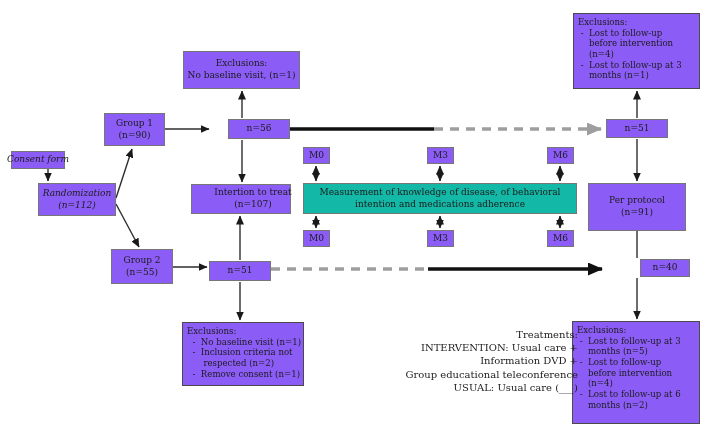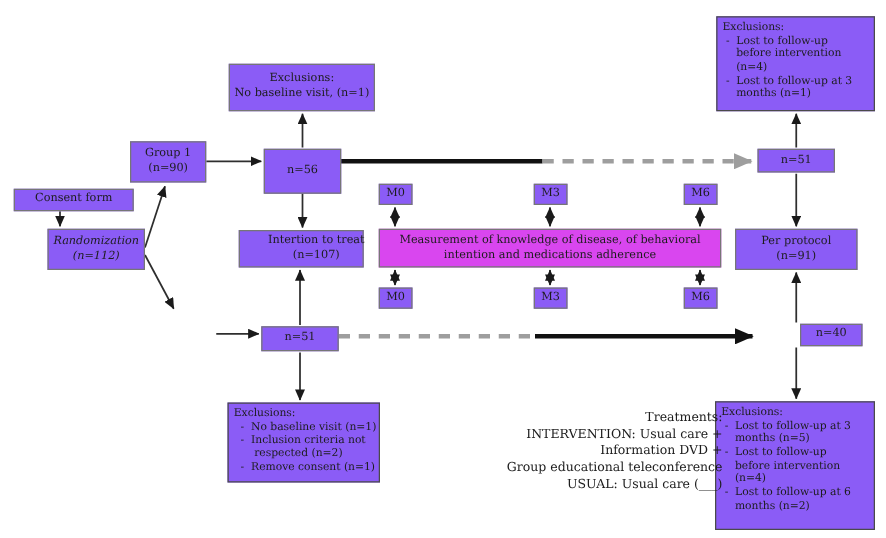--- a/index.html
+++ b/index.html
@@ -12,21 +12,21 @@
   .box {
     position:absolute; box-sizing:border-box; background:#8b5cf6;
     border:1.7px solid #767676; display:flex; align-items:center;
     justify-content:center; text-align:center; white-space:pre;
   }
   .box.dark { border-color:#4a4a4a; }
   .box.left {
     align-items:flex-start; justify-content:flex-start; text-align:left;
     padding:3px 4px; font-size:8.6px; line-height:1.24;
   }
-  .box.fill { background:#d946ef; }
+  .box.fill { background:#14b8a6; }
   .freetext {
     position:absolute; white-space:pre; text-align:right;
     font-size:10px; line-height:1.32;
   }
 </style>
 </head>
 <body>
 
 <div id="stage">
 
@@ -71,33 +71,35 @@
       <line x1="560" y1="222" x2="560" y2="228" marker-end="url(#ah)"></line>
       <line x1="560" y1="222" x2="560" y2="216" marker-end="url(#ah)"></line>
     </g>
 
     <line x1="272" y1="129" x2="434" y2="129" stroke="#111111" stroke-width="3.6"></line>
     <line x1="434" y1="129" x2="601" y2="129" stroke="#9e9e9e" stroke-width="3.6" stroke-dasharray="9 7" marker-end="url(#ahg)"></line>
     <line x1="271" y1="269" x2="428" y2="269" stroke="#9e9e9e" stroke-width="3.6" stroke-dasharray="9 7"></line>
     <line x1="428" y1="269" x2="602" y2="269" stroke="#111111" stroke-width="3.6" marker-end="url(#ahb)"></line>
   </svg>
 
-  <div class="box" style="left:11px; top:151px; width:96px; height:18px;">Consent form</div>
+  <div class="box" style="left:11px; top:151px; width:54px; height:18px;font-style:italic;">Consent form</div>
 
   <div class="box" style="left:38px; top:183px; width:78px; height:33px;font-style:italic;">Randomization
 (n=112)</div>
 
   <div class="box" style="left:104px; top:113px; width:61px; height:33px;">Group 1
 (n=90)</div>
 
+  <div class="box" style="left:111px; top:249px; width:62px; height:35px;">Group 2
+(n=55)</div>
 
   <div class="box" style="left:183px; top:51px; width:117px; height:38px;">Exclusions:
 No baseline visit, (n=1)</div>
 
-  <div class="box" style="left:211px; top:119px; width:62px; height:36px;">n=56</div>
+  <div class="box" style="left:228px; top:119px; width:62px; height:20px;">n=56</div>
 
   <div class="box" style="left:191px; top:184px; width:100px; height:30px;padding-left:24px;">Intertion to treat
 (n=107)</div>
 
   <div class="box" style="left:209px; top:261px; width:62px; height:20px;">n=51</div>
 
   <div class="box dark left" style="left:182px; top:322px; width:122px; height:64px;">Exclusions:
   -  No baseline visit (n=1)
   -  Inclusion criteria not
       respected (n=2)
@@ -116,21 +118,21 @@
 
   <div class="box dark left" style="left:573px; top:13px; width:127px; height:76px;">Exclusions:
  -  Lost to follow-up
     before intervention
     (n=4)
  -  Lost to follow-up at 3
     months (n=1)</div>
 
   <div class="box" style="left:606px; top:119px; width:62px; height:19px;">n=51</div>
 
-  <div class="box" style="left:588px; top:183px; width:98px; height:33px;">Per protocol
+  <div class="box" style="left:588px; top:183px; width:98px; height:48px;">Per protocol
 (n=91)</div>
 
   <div class="box" style="left:640px; top:259px; width:50px; height:18px;">n=40</div>
 
   <div class="box dark left" style="left:572px; top:321px; width:128px; height:103px;">Exclusions:
  -  Lost to follow-up at 3
     months (n=5)
  -  Lost to follow-up
     before intervention
     (n=4)

